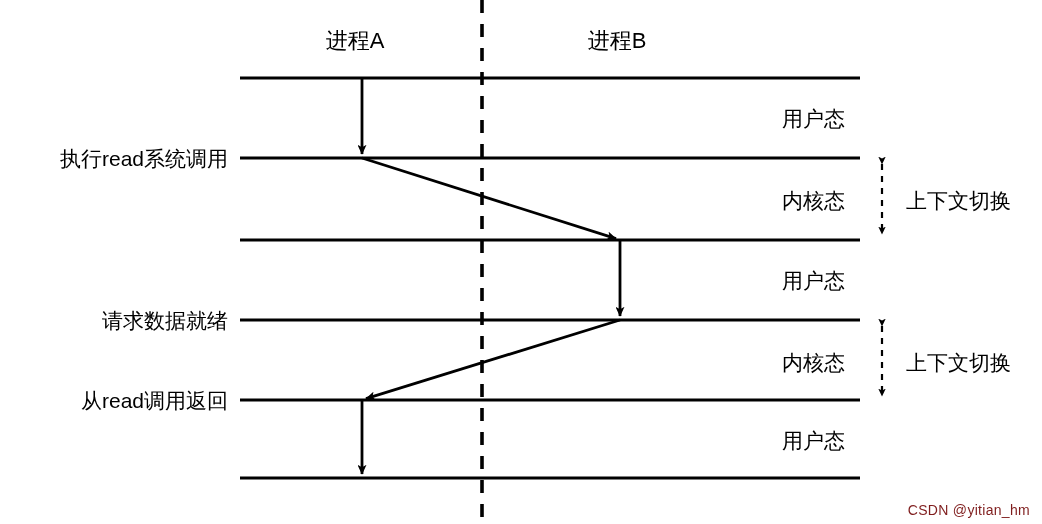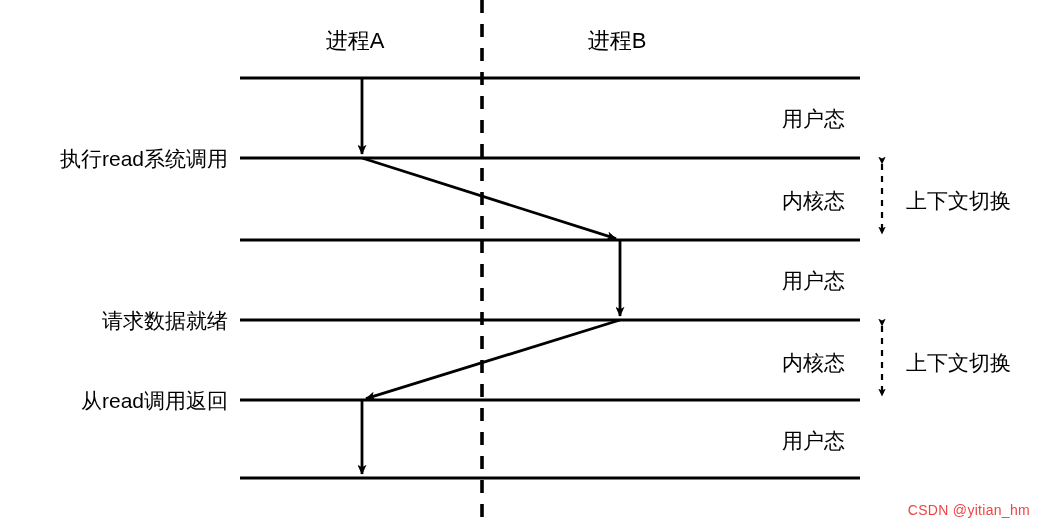--- a/index.html
+++ b/index.html
@@ -34,21 +34,21 @@
     font-family: "Liberation Sans", "DejaVu Sans", sans-serif;
     font-size: 22px;
     fill: #000000;
   }
   .watermark {
     position: absolute;
     right: 12px;
     bottom: 6px;
     font-family: "Liberation Sans", "DejaVu Sans", sans-serif;
     font-size: 14px;
-    color: #ef4444;
+    color: #7f1d1d;
     letter-spacing: 0.3px;
     user-select: none;
   }
 </style>
 </head>
 <body>
 
 <div id="canvas">
 
   <svg id="diagram-svg" viewBox="0 0 1042 524">

